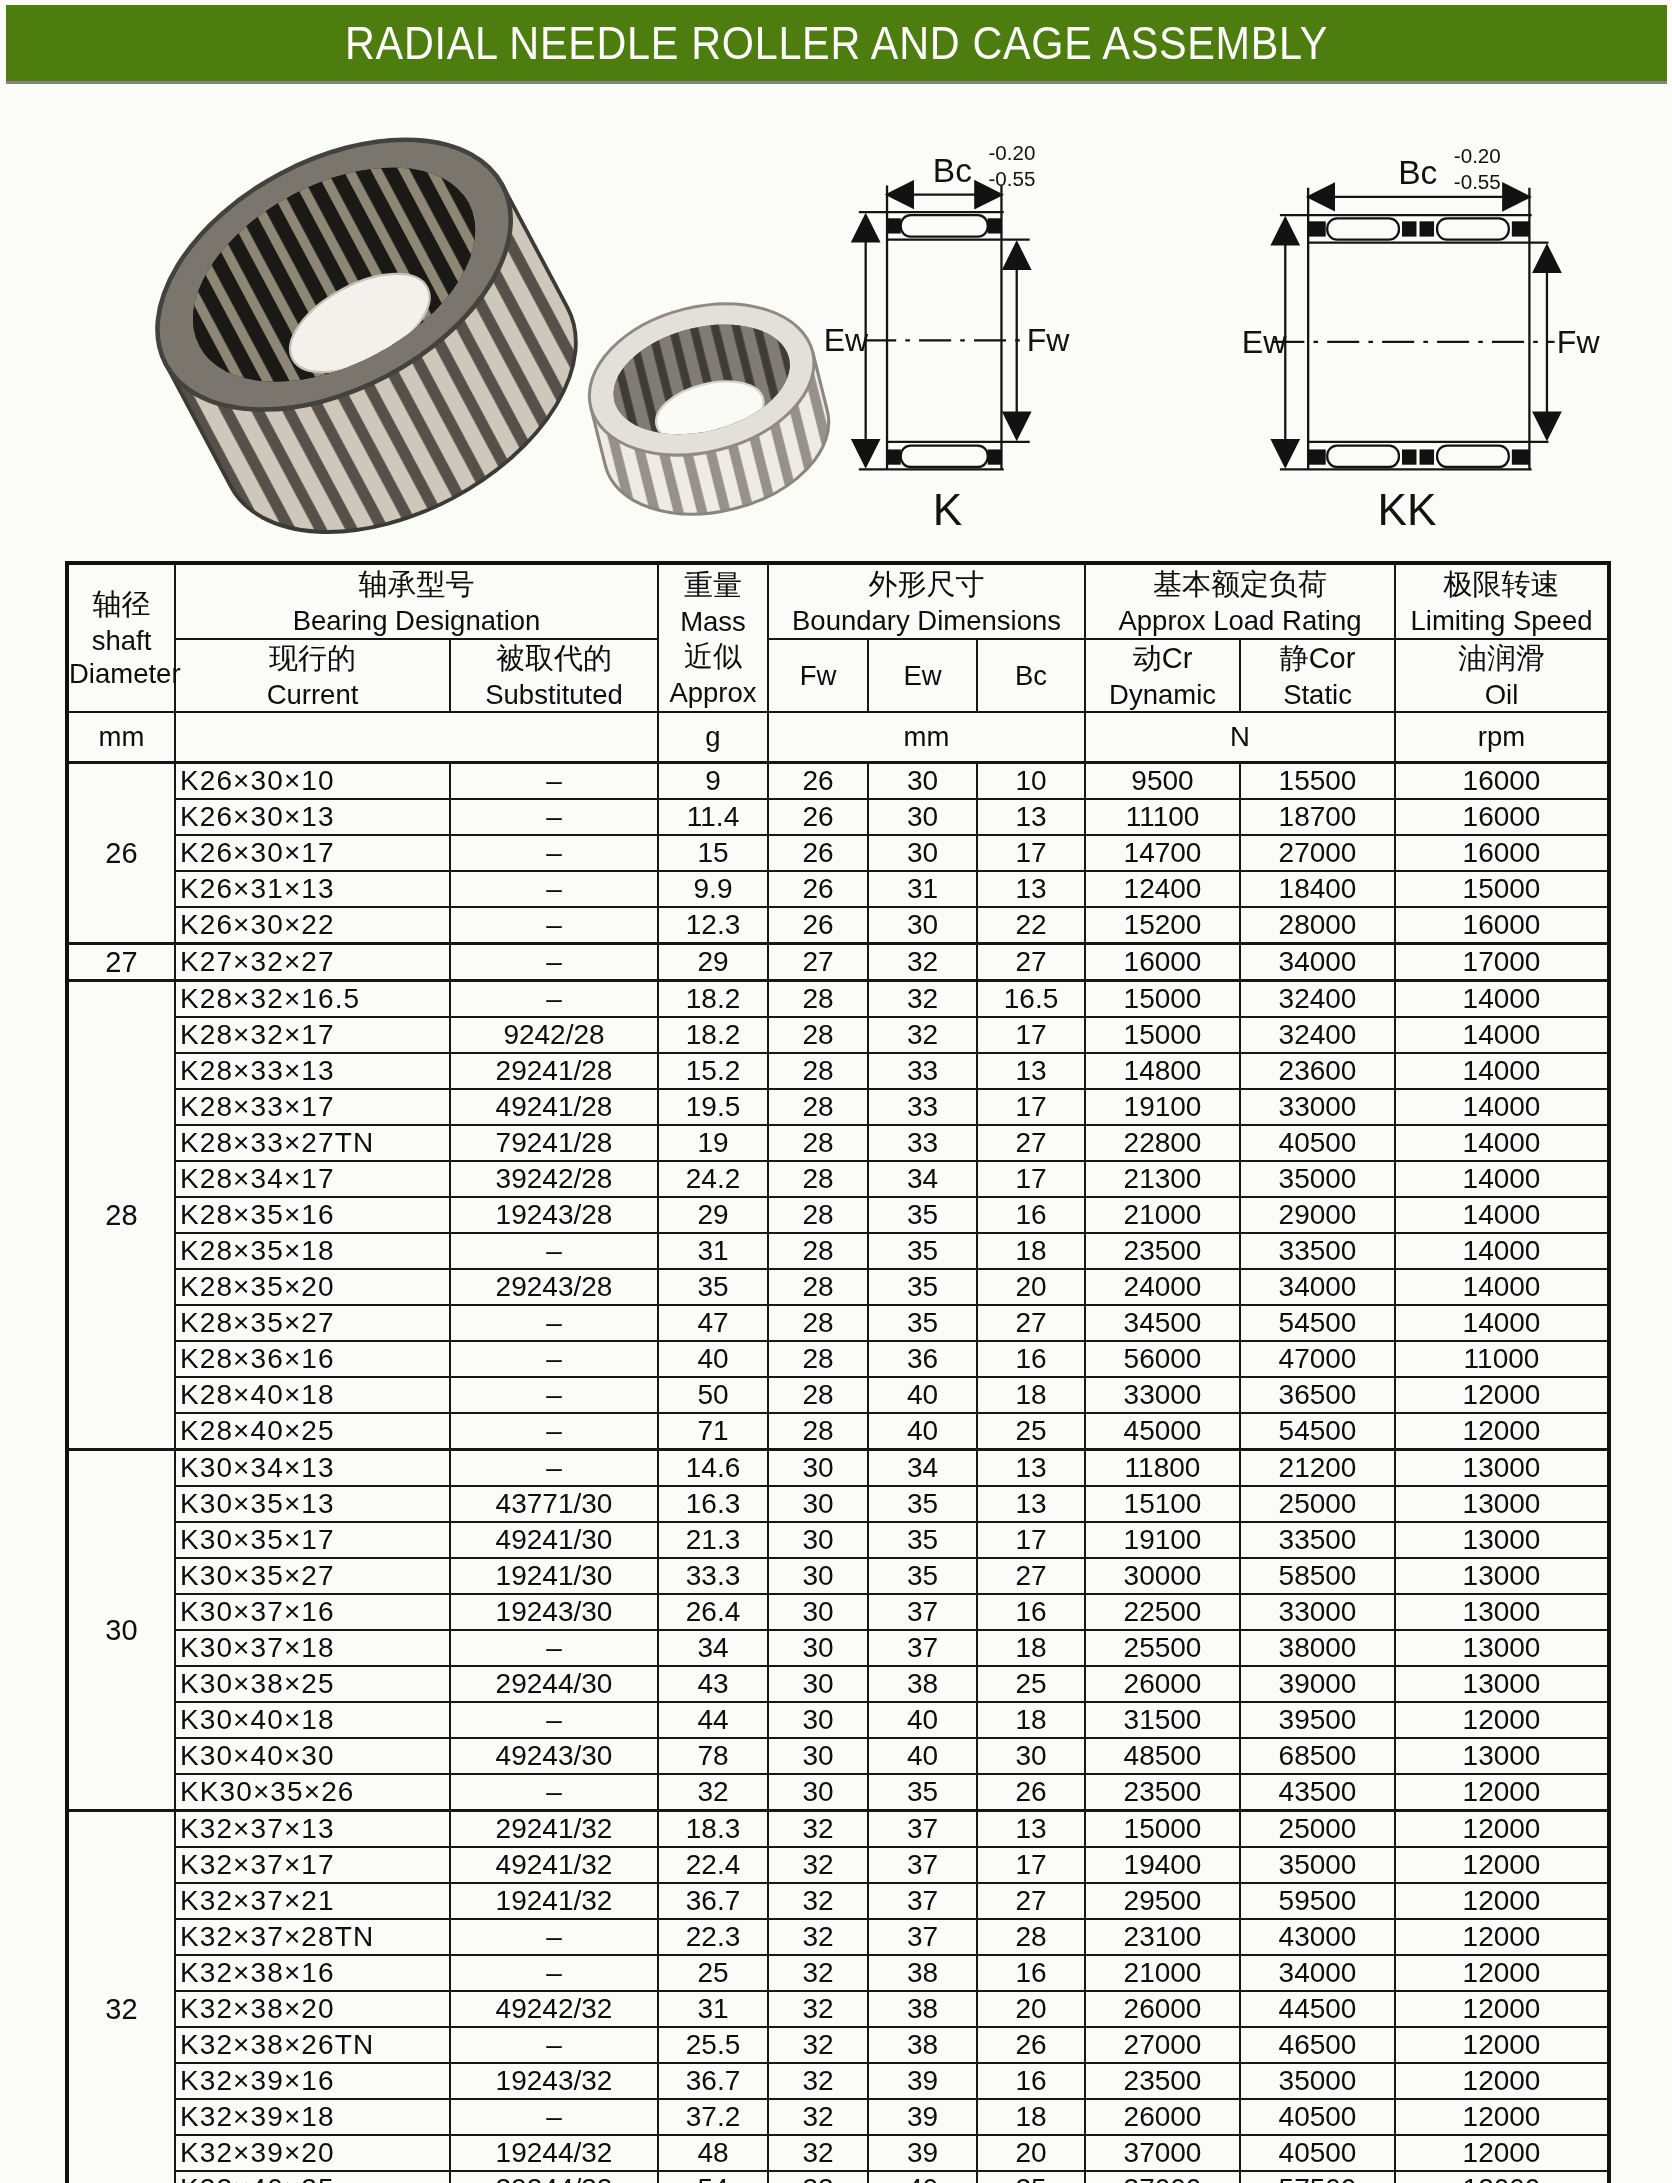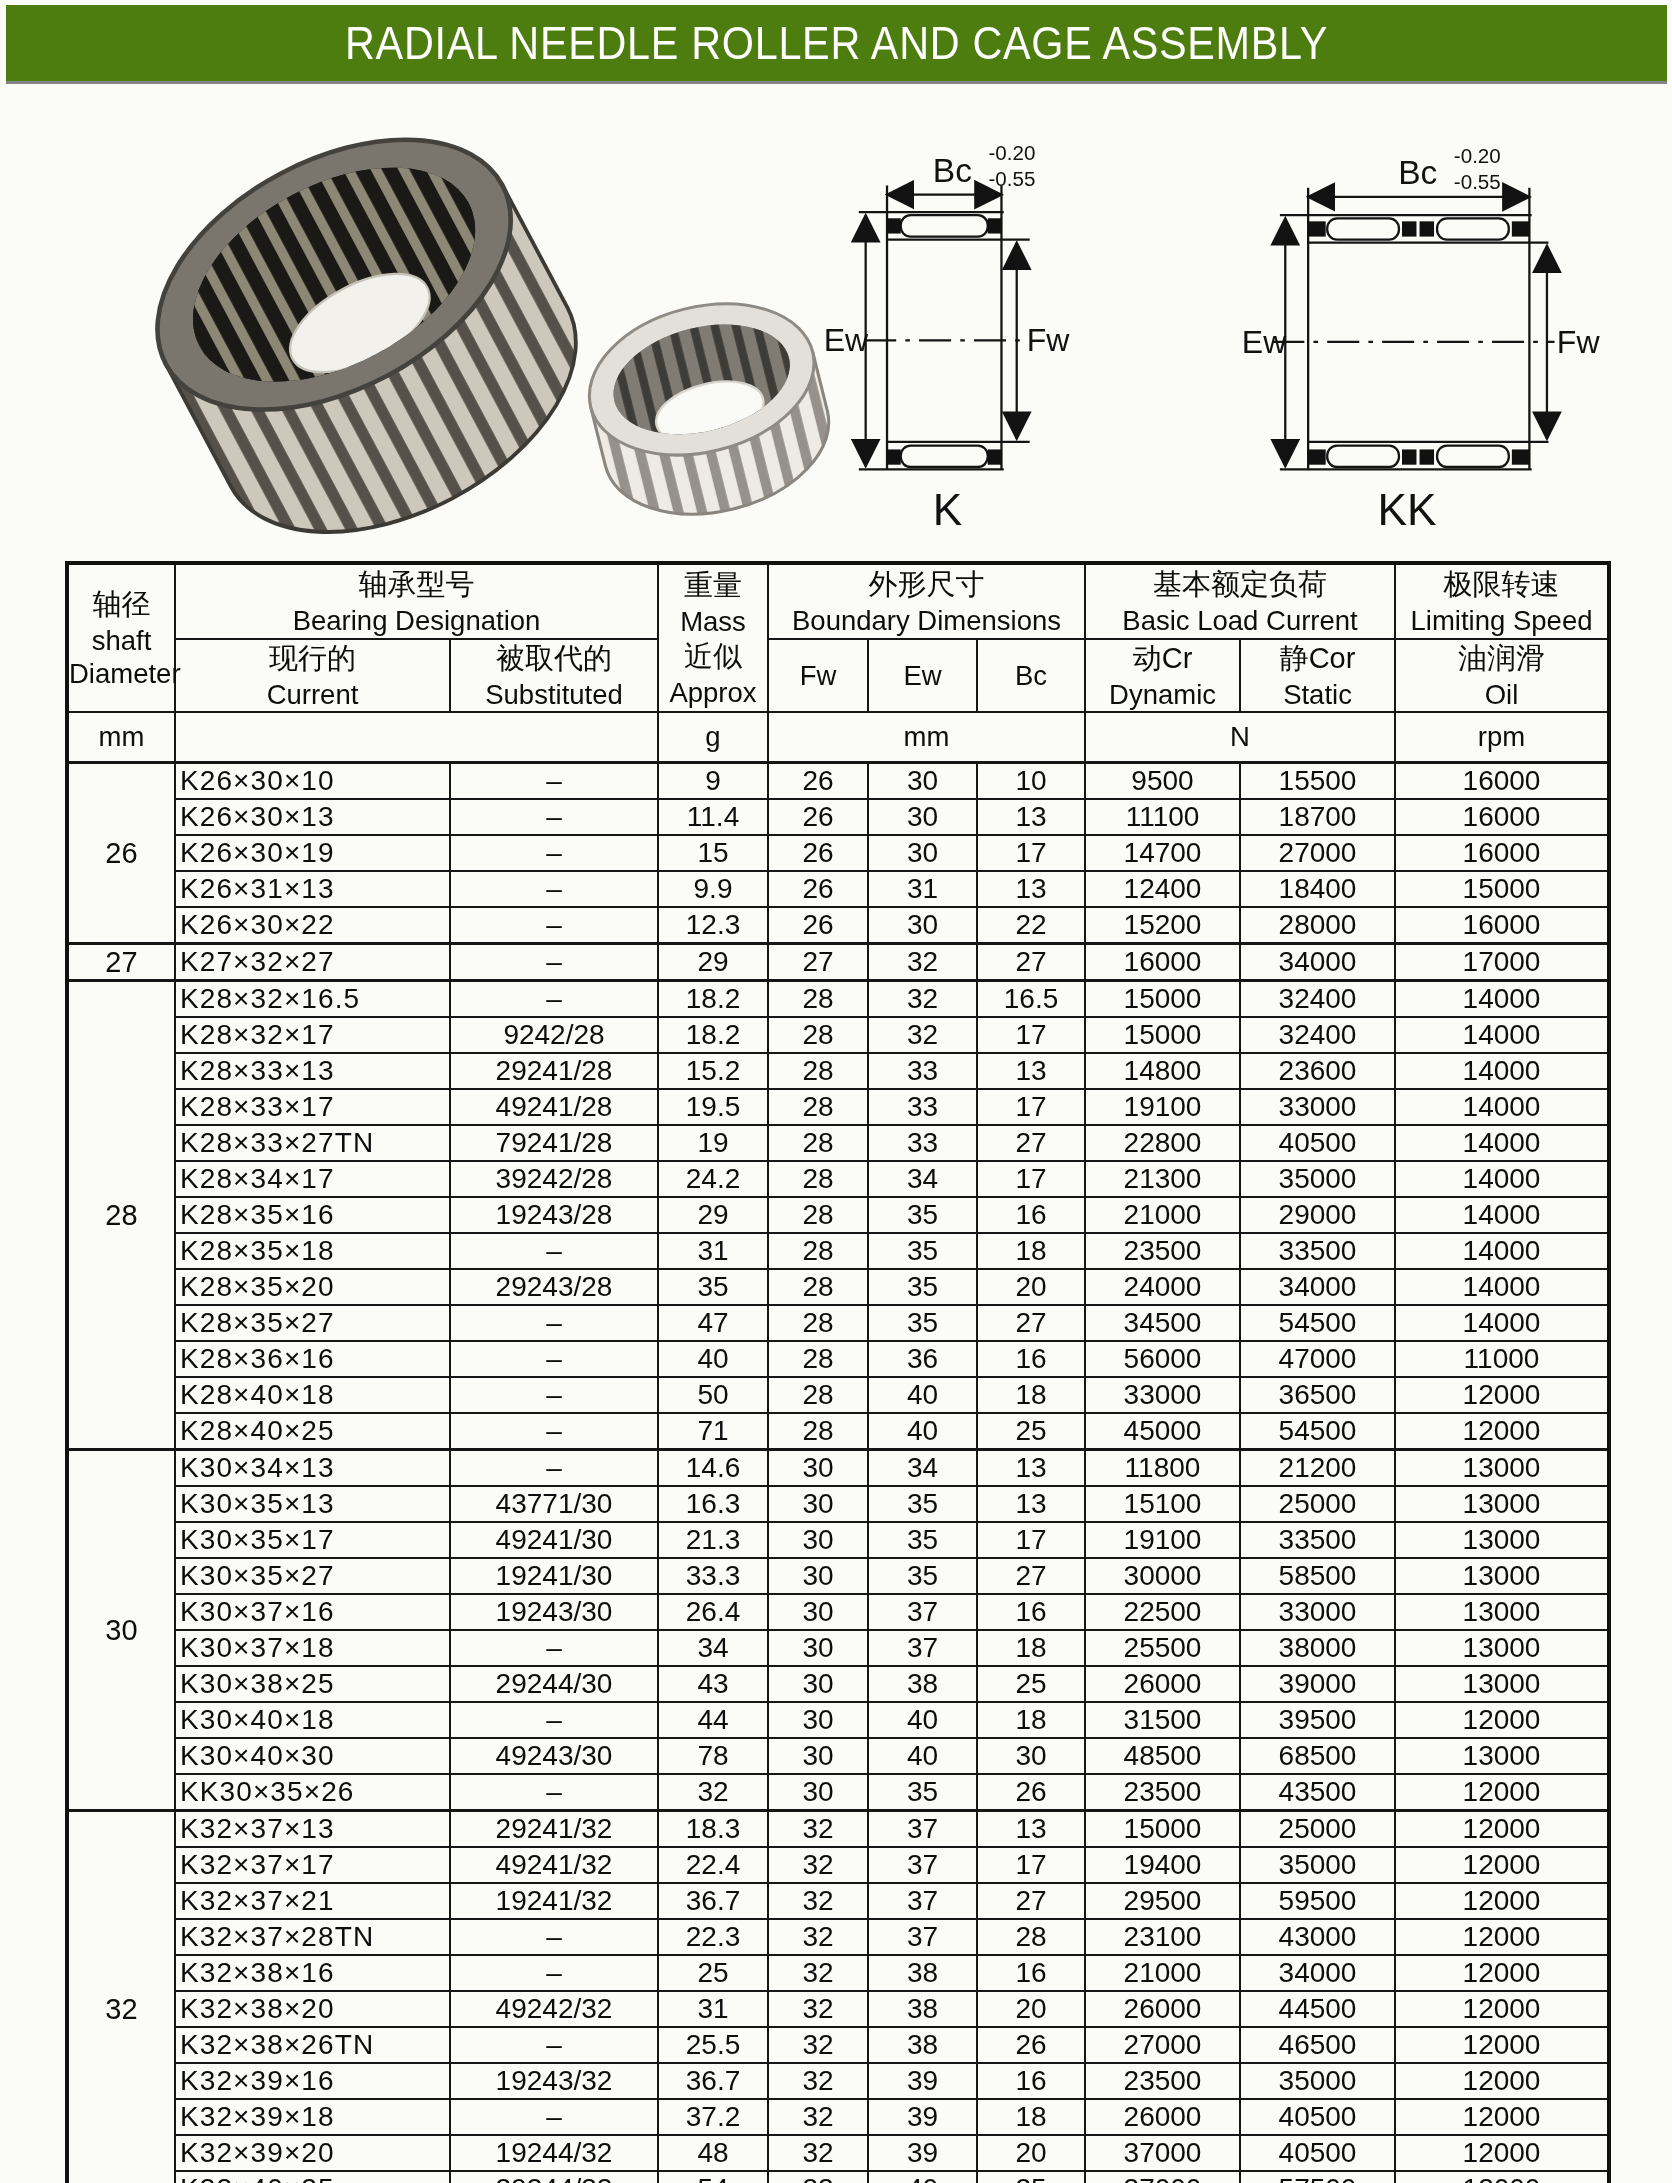--- a/index.html
+++ b/index.html
@@ -191,21 +191,21 @@
           <div class="en">Mass</div>
           <div class="zh">近似</div>
           <div class="en">Approx</div>
         </th>
         <th colspan="3">
           <div class="zh">外形尺寸</div>
           <div class="en">Boundary Dimensions</div>
         </th>
         <th colspan="2">
           <div class="zh">基本额定负荷</div>
-          <div class="en">Basic Load Current</div>
+          <div class="en">Approx Load Rating</div>
         </th>
         <th>
           <div class="zh">极限转速</div>
           <div class="en">Limiting Speed</div>
         </th>
       </tr>
       <tr class="h2">
         <th>
           <div class="zh">现行的</div>
           <div class="en">Current</div>
@@ -263,21 +263,21 @@
           <td class="c1">–</td>
           <td class="c2">11.4</td>
           <td class="c3">26</td>
           <td class="c4">30</td>
           <td class="c5">13</td>
           <td class="c6">11100</td>
           <td class="c7">18700</td>
           <td class="c8">16000</td>
         </tr>
         <tr>
-          <td class="c0">K26×30×19</td>
+          <td class="c0">K26×30×17</td>
           <td class="c1">–</td>
           <td class="c2">15</td>
           <td class="c3">26</td>
           <td class="c4">30</td>
           <td class="c5">17</td>
           <td class="c6">14700</td>
           <td class="c7">27000</td>
           <td class="c8">16000</td>
         </tr>
         <tr>

